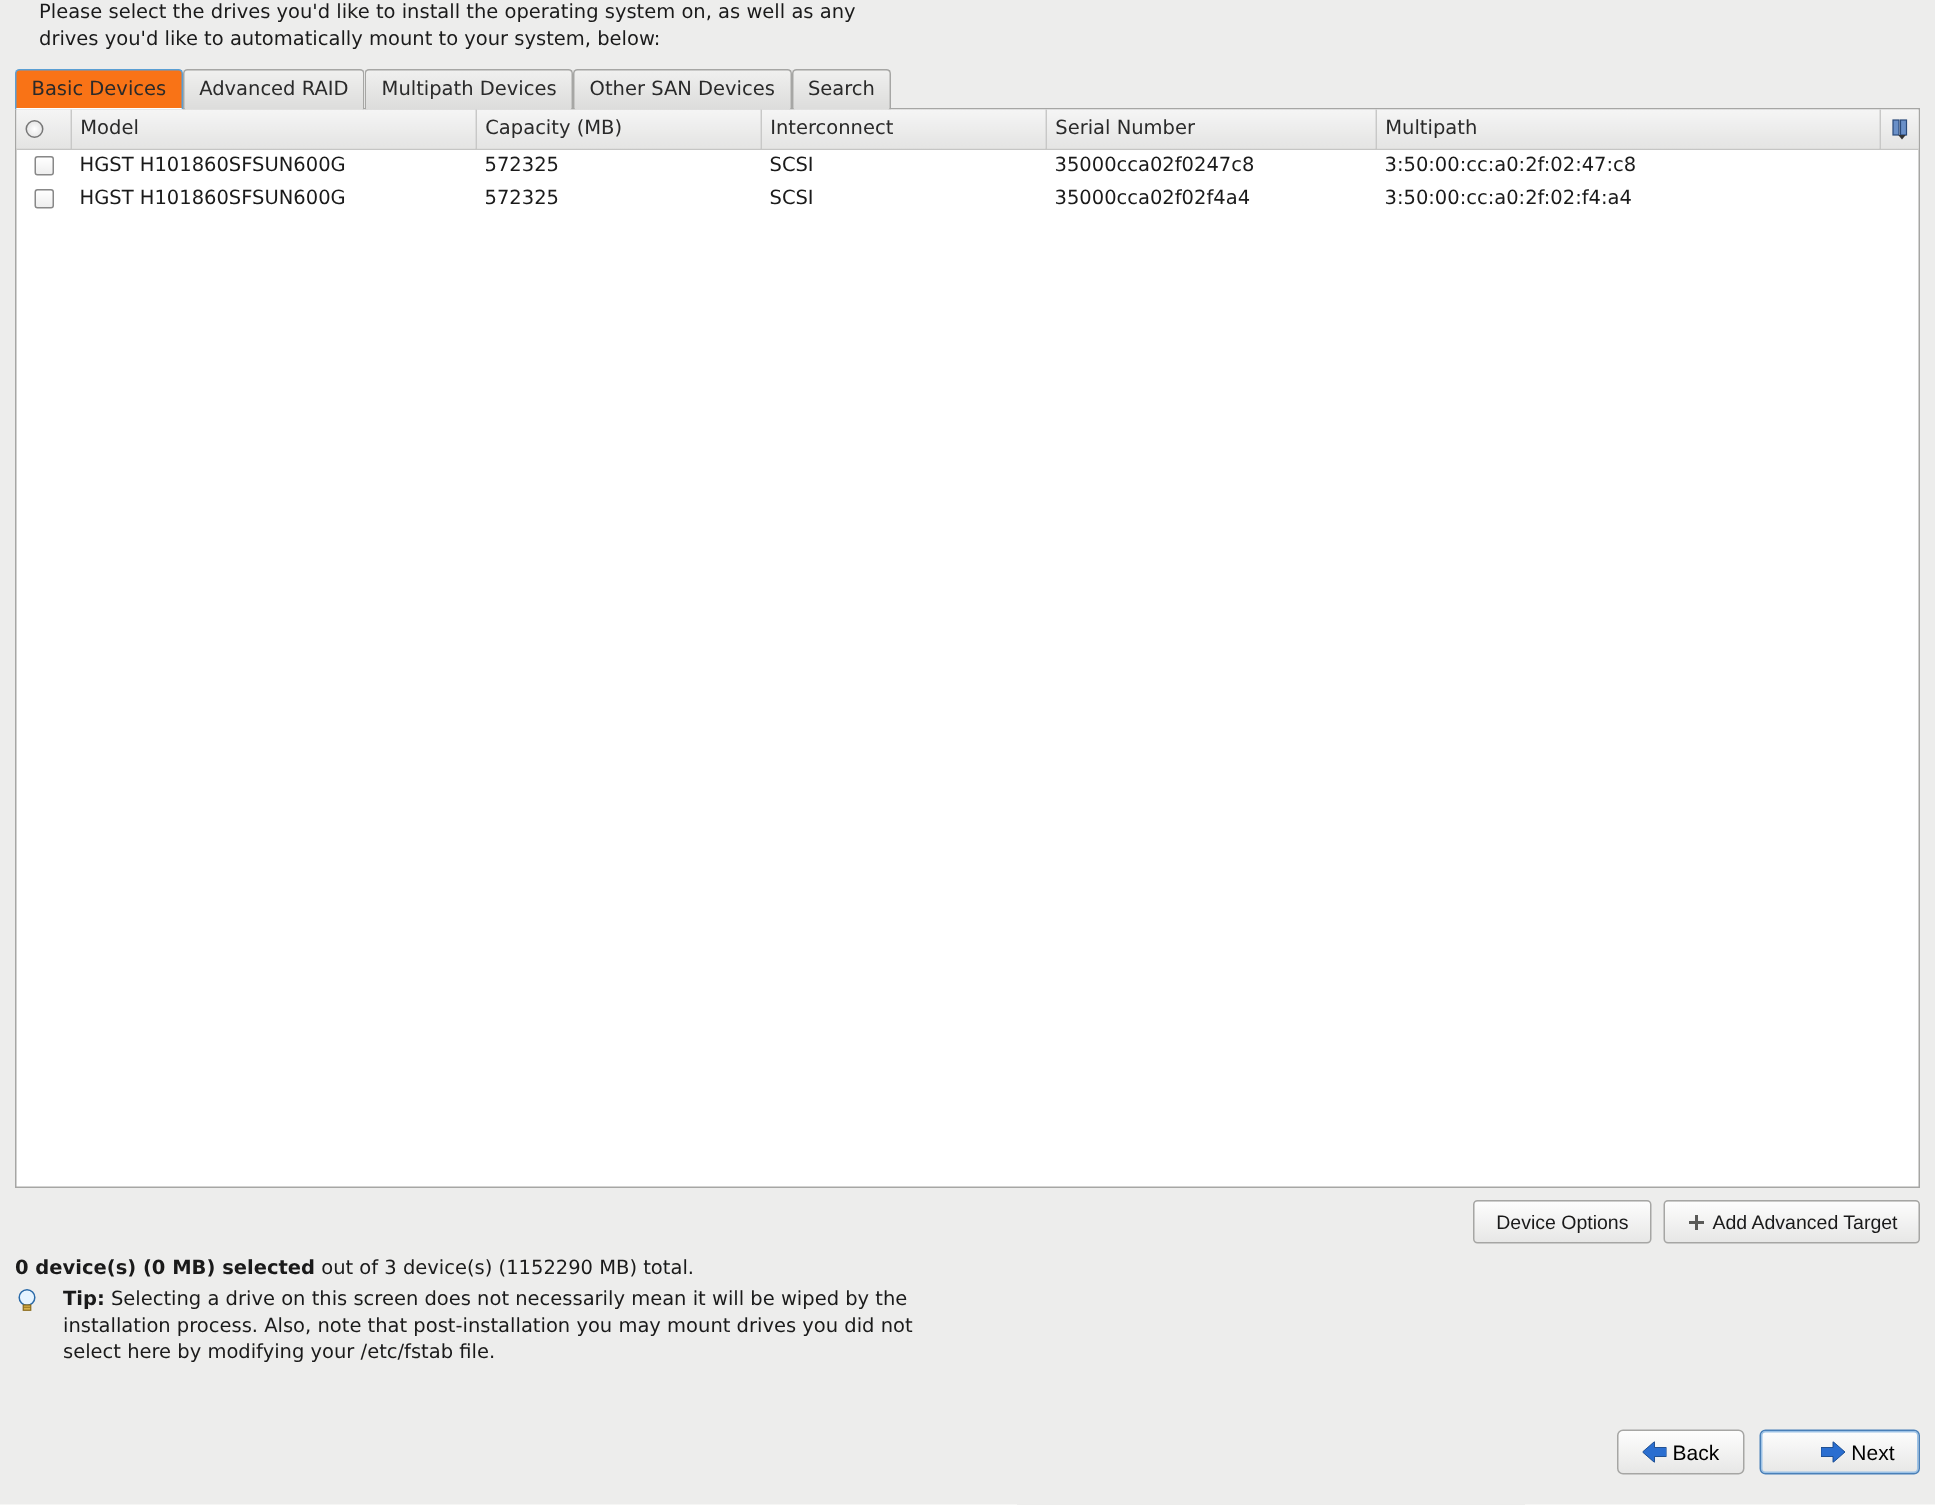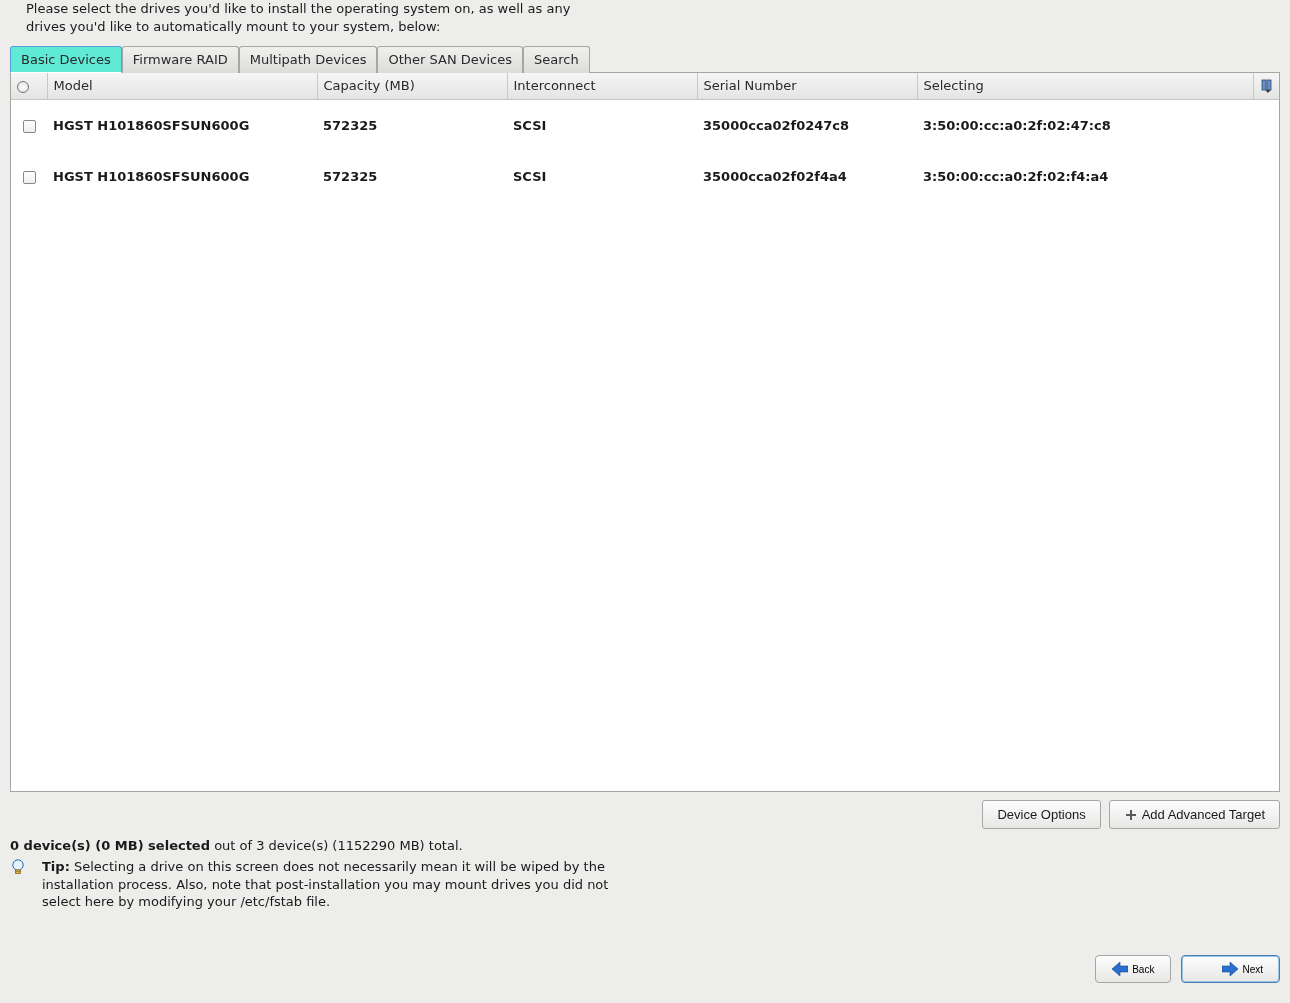--- a/index.html
+++ b/index.html
@@ -33,21 +33,21 @@
     background: linear-gradient(#f0f0ef, #dcdcdb);
     padding: 5px 10px;
     border-radius: 3px 3px 0 0;
     margin-right: 0;
     cursor: pointer;
     color: #2a2a2a;
     position: relative;
     top: 1px;
   }
   .tab.active {
-    background: #5eead4;
+    background: #f97316;
     border: 1px solid #5a9fd4;
     border-bottom: 1px solid #ffffff;
     z-index: 3;
   }
   .tab-content {
     border: 1px solid #a6a6a4;
     background: #ffffff;
     height: 720px;
     position: relative;
     z-index: 1;
@@ -69,24 +69,23 @@
   }
   .table thead th:last-child { border-right: none; }
   .col-chk { width: 36px; text-align: center; }
   .col-model { width: 270px; }
   .col-cap { width: 190px; }
   .col-ic { width: 190px; }
   .col-sn { width: 220px; }
   .col-id { width: auto; }
   .col-cfg { width: 26px; text-align: center; padding: 0; }
   .table tbody td {
-    padding: 18px 6px;
+    padding: 3px 6px;
     height: 22px;
     vertical-align: middle;
-    font-weight: bold;
   }
   .cb-cell { text-align: center; }
   .chk {
     width: 13px; height: 13px;
     border: 1px solid #888;
     border-radius: 2px;
     display: inline-block;
     background: linear-gradient(#fff,#eee);
     vertical-align: middle;
   }
@@ -140,21 +139,21 @@
     right: 10px;
     bottom: 20px;
     display: flex;
     gap: 10px;
   }
   .nav-btn {
     border: 1px solid #a6a6a4;
     background: linear-gradient(#fdfdfd,#e7e7e6);
     border-radius: 4px;
     padding: 6px 16px;
-    font-size: 10px;
+    font-size: 14px;
     cursor: pointer;
     display: inline-flex;
     align-items: center;
     gap: 4px;
   }
   .nav-btn.primary {
     border: 1px solid #4a80b8;
     box-shadow: 0 0 0 1px #9cc2e6 inset;
     padding-left: 40px;
   }
@@ -166,21 +165,21 @@
   }
 </style>
 </head>
 <body>
 
 <div class="instruction">Please select the drives you'd like to install the operating system on, as well as any drives you'd like to automatically mount to your system, below:</div>
 
 <div class="panel">
   <div class="tabs">
     <div class="tab active">Basic Devices</div>
-    <div class="tab">Firmware RAID</div>
+    <div class="tab">Advanced RAID</div>
     <div class="tab">Multipath Devices</div>
     <div class="tab">Other SAN Devices</div>
     <div class="tab">Search</div>
   </div>
   <div class="tab-content">
     <table class="table">
       <colgroup>
         <col class="col-chk">
           <col class="col-model">
           <col class="col-cap">
@@ -189,21 +188,21 @@
           <col class="col-id">
           <col class="col-cfg">
       </colgroup>
       <thead>
         <tr>
           <th class="col-chk"><span class="radio-hdr"></span></th>
           <th>Model</th>
           <th>Capacity (MB)</th>
           <th>Interconnect</th>
           <th>Serial Number</th>
-          <th>Selecting</th>
+          <th>Multipath</th>
           <th class="col-cfg cfg-icon">
             <svg width="16" height="16" viewBox="0 0 16 16">
               <rect x="2" y="2" width="4" height="10" fill="#6a90c8" stroke="#2a4a7a" stroke-width="0.8"></rect>
               <rect x="7" y="2" width="4" height="10" fill="#6a90c8" stroke="#2a4a7a" stroke-width="0.8"></rect>
               <polygon points="8,15 5.5,12 10.5,12" fill="#333"></polygon>
             </svg>
           </th>
         </tr>
       </thead>
       <tbody>

